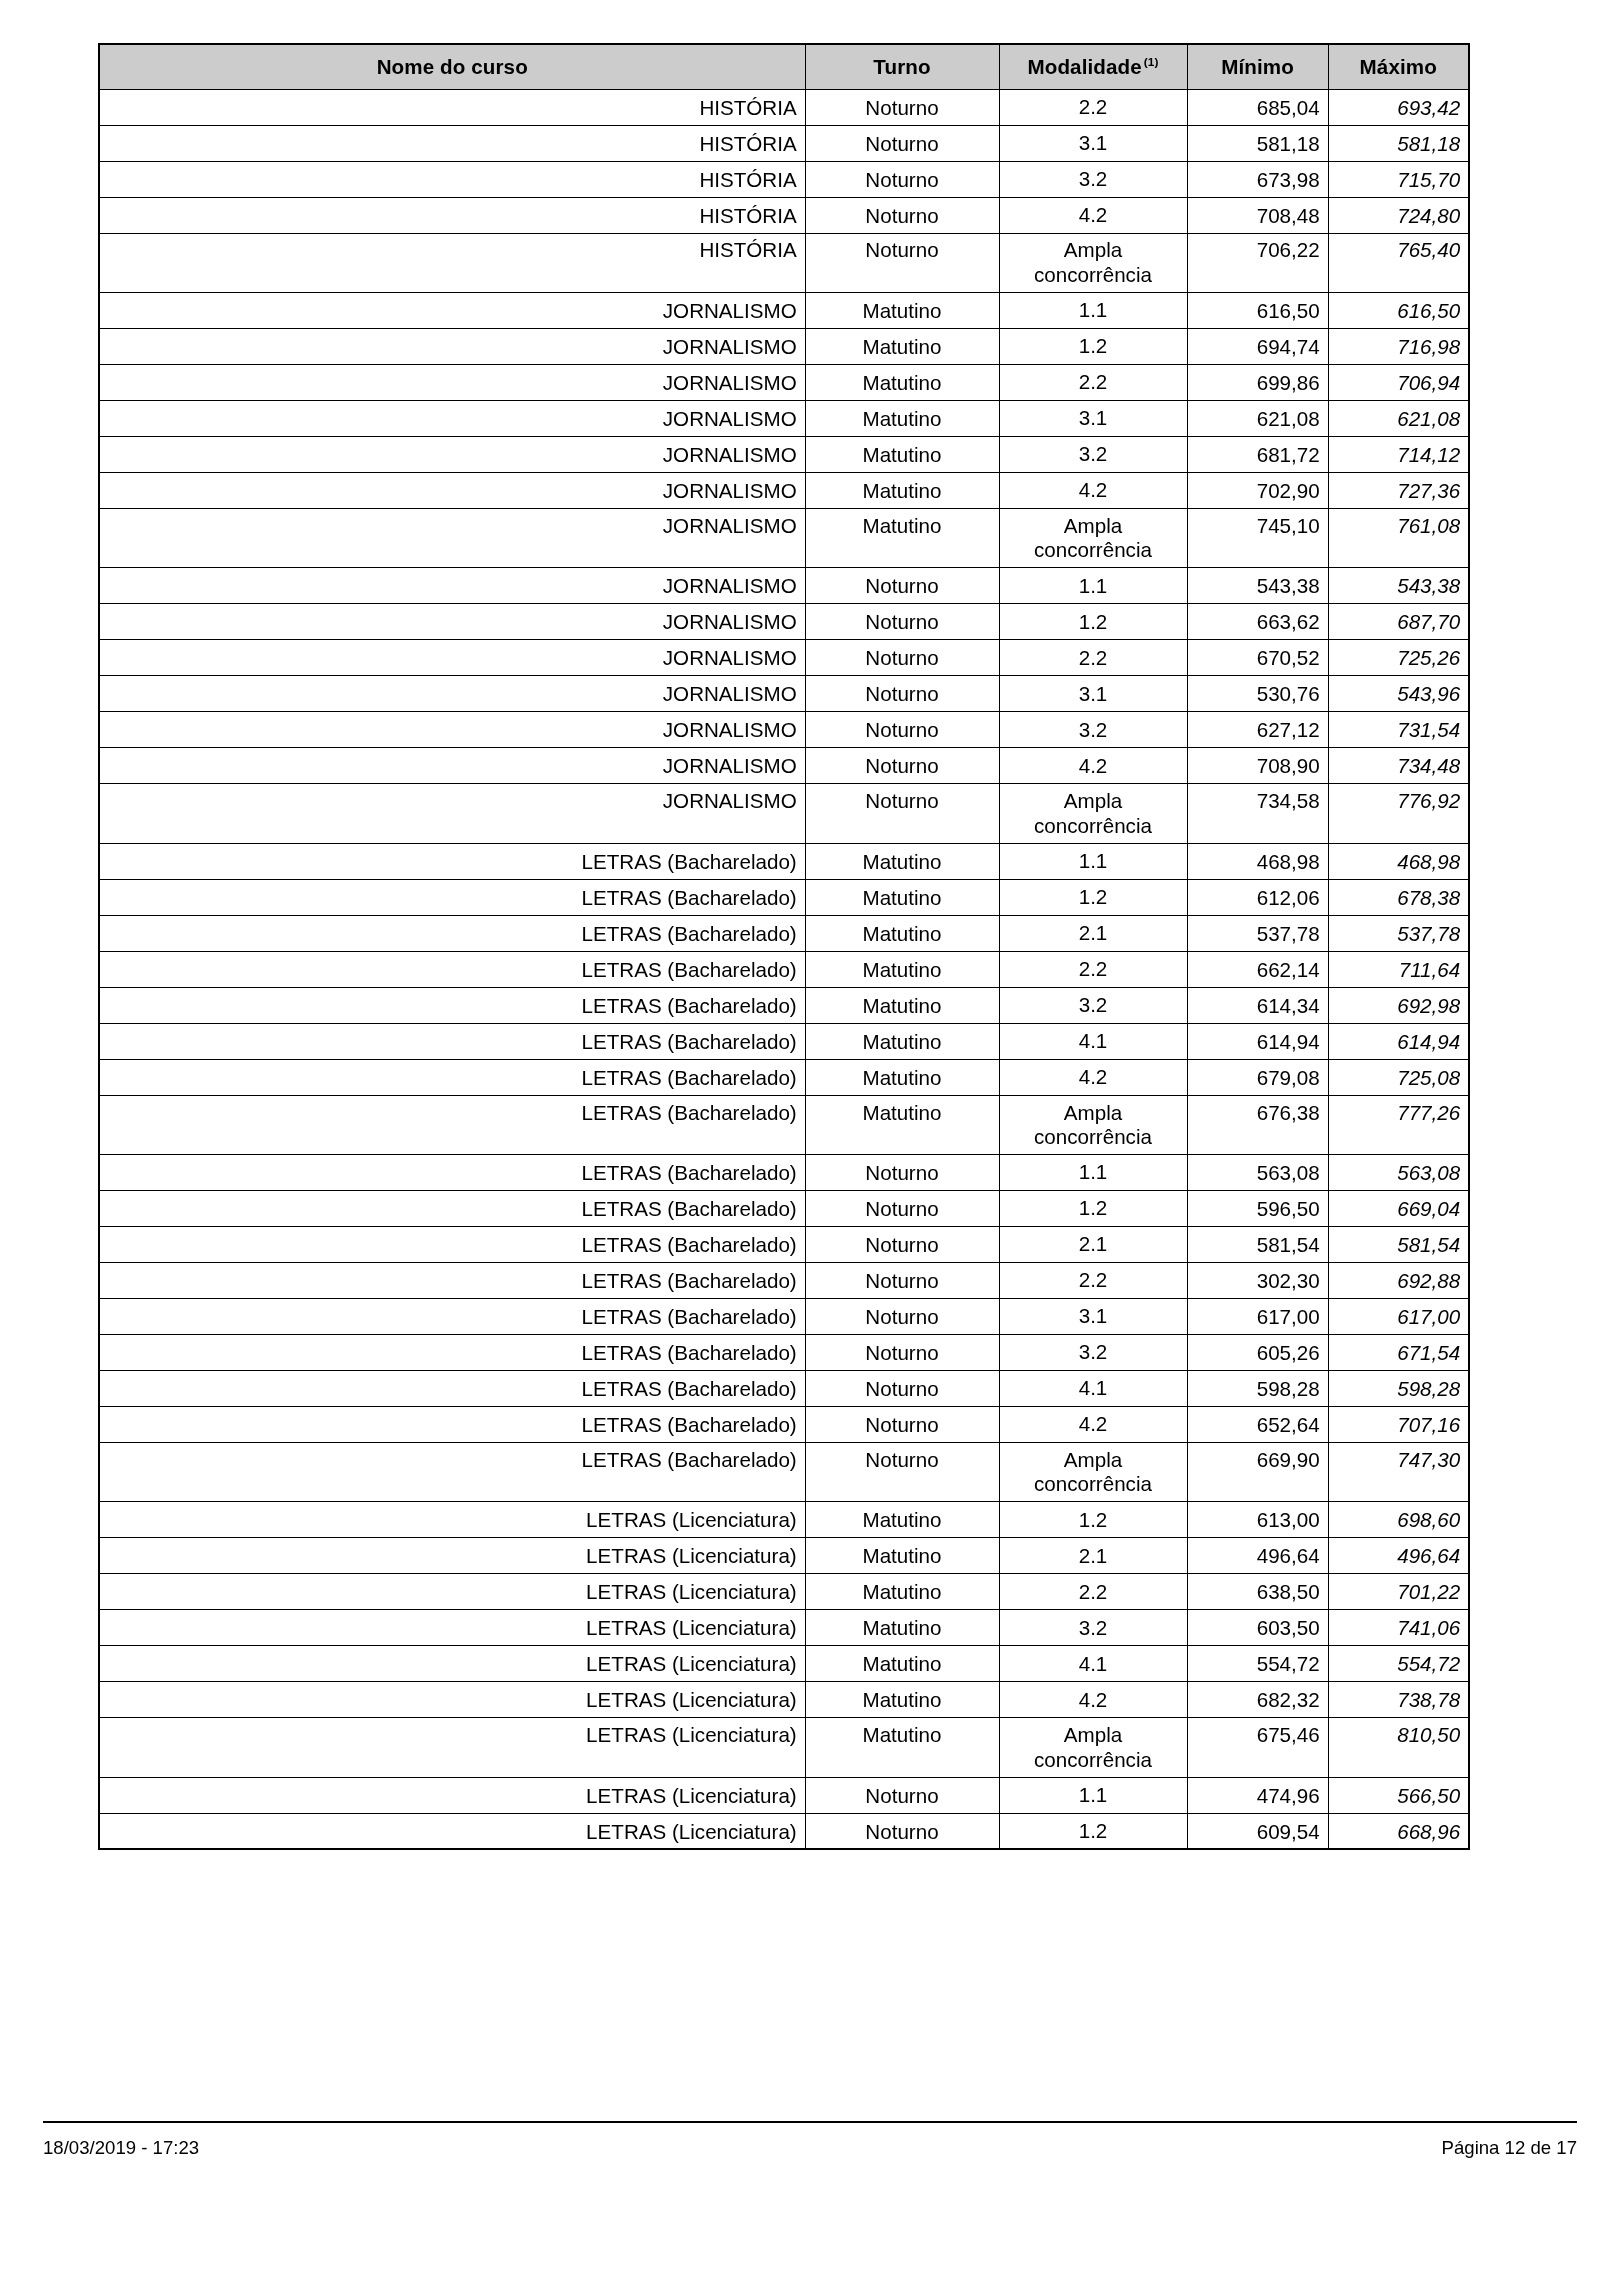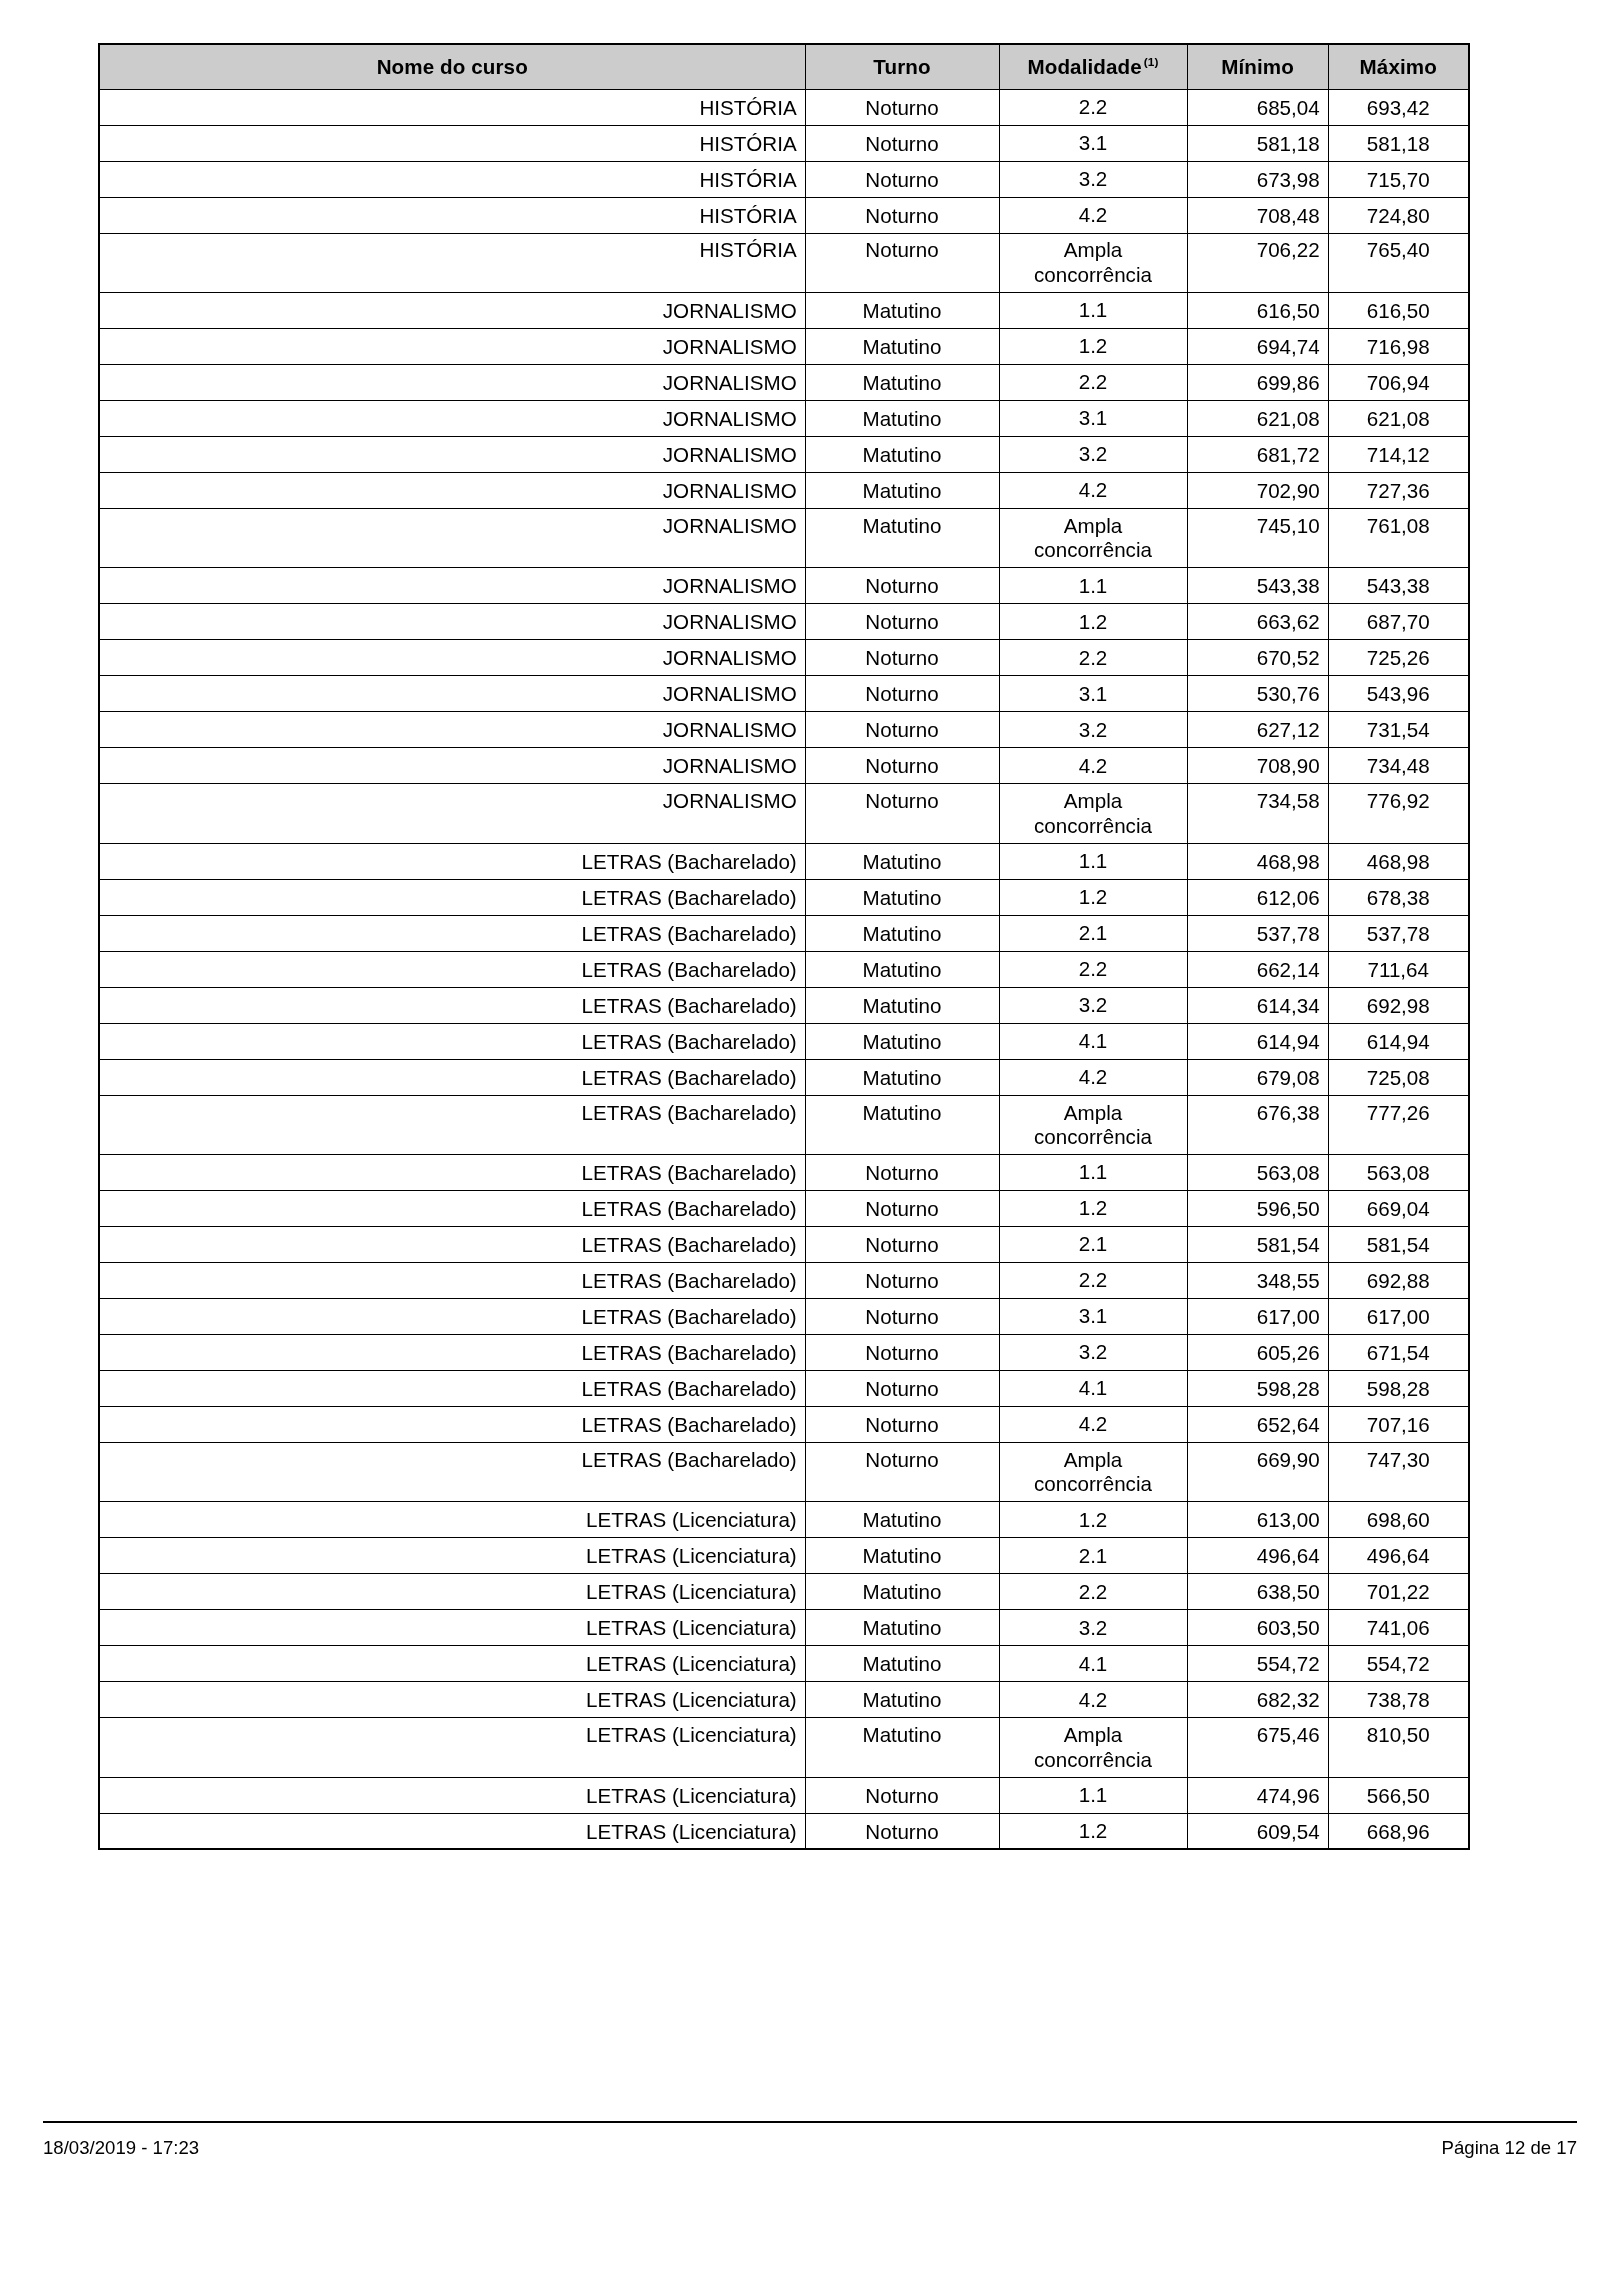--- a/index.html
+++ b/index.html
@@ -69,21 +69,21 @@
     padding: 4.9px 7.8px;
     height: 36px;
     vertical-align: middle;
     line-height: 1.12;
   }
 
   td.curso  { text-align: right;  padding-left: 9.8px; }
   td.turno  { text-align: center; }
   td.modal  { text-align: center; }
   td.valmin { text-align: right; padding-right: 10.8px; }
-  td.valmax { text-align: center; padding-right: 10.8px; }
+  td.valmax { text-align: right; padding-right: 10.8px; font-style: italic; }
 
   tr.tall td { height: 73px; vertical-align: top; padding-top: 5.9px; }
   tr.tall td.modal { vertical-align: top; margin-left: 40px; }
   tr.tall td.turno,
   tr.tall td.valmin,
   tr.tall td.valmax,
   tr.tall td.curso { vertical-align: top; }
 
   .modal-wrap { display: block; line-height: 1.18; }
 
@@ -404,21 +404,21 @@
             </td>
             <td class="valmin">581,54</td>
             <td class="valmax">581,54</td>
           </tr>
           <tr>
             <td class="curso">LETRAS (Bacharelado)</td>
             <td class="turno">Noturno</td>
             <td class="modal">
               <span class="modal-wrap">2.2</span>
             </td>
-            <td class="valmin">348,55</td>
+            <td class="valmin">302,30</td>
             <td class="valmax">692,88</td>
           </tr>
           <tr>
             <td class="curso">LETRAS (Bacharelado)</td>
             <td class="turno">Noturno</td>
             <td class="modal">
               <span class="modal-wrap">3.1</span>
             </td>
             <td class="valmin">617,00</td>
             <td class="valmax">617,00</td>

